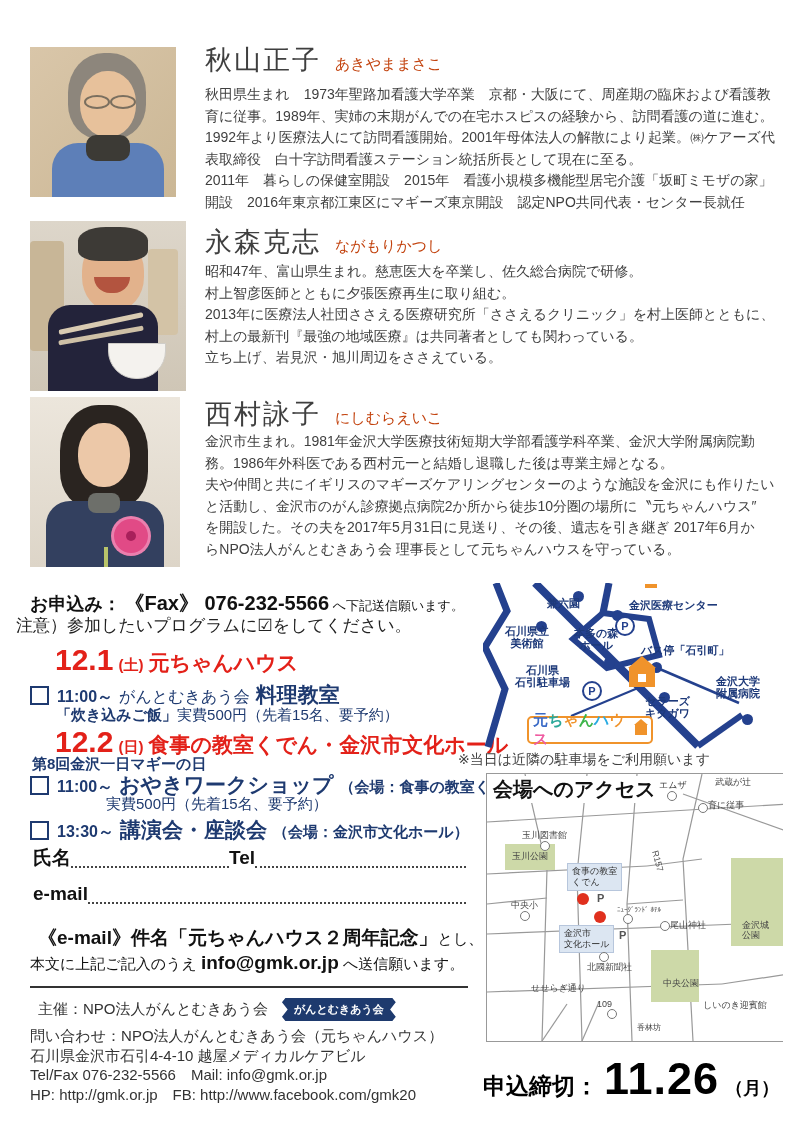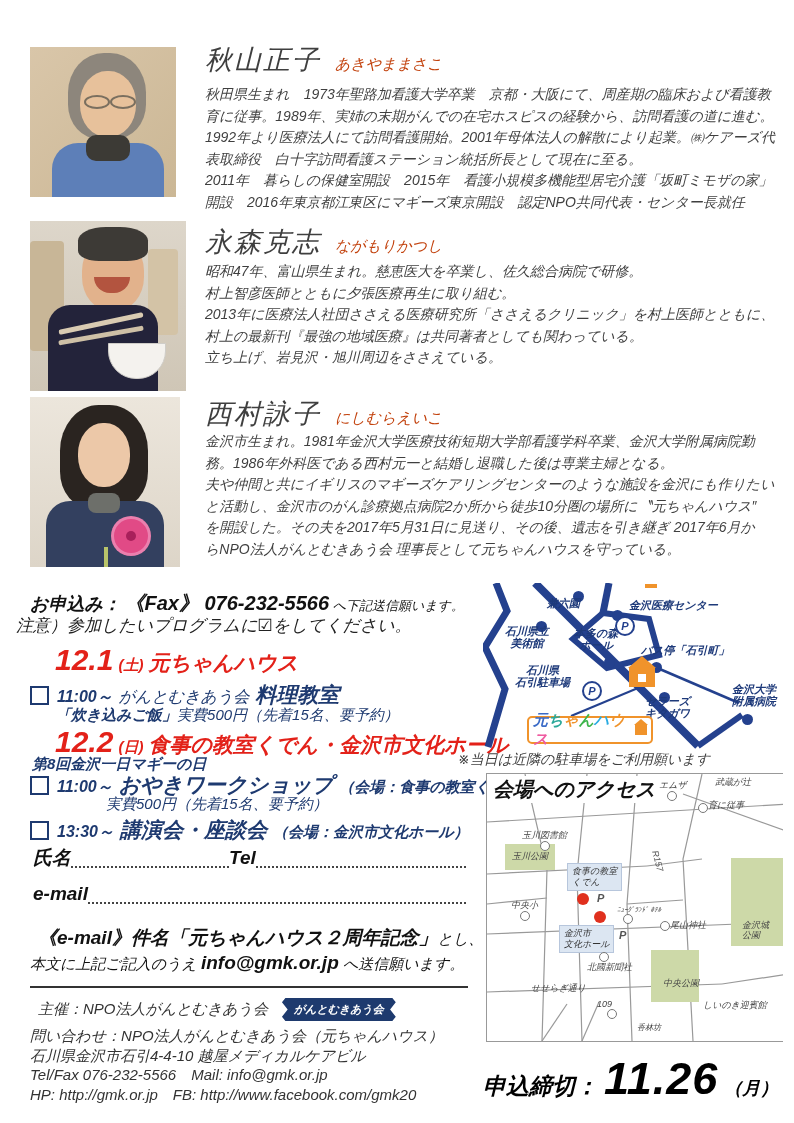--- a/index.html
+++ b/index.html
@@ -1,17 +1,17 @@
 <!DOCTYPE html>
 <html><head>
 <meta charset="utf-8">
 <style>
   html,body{margin:0;padding:0;background:#fff;}
   .page{position:relative;width:783px;height:1123px;background:#fff;overflow:hidden;
-        font-family:"Liberation Sans","DejaVu Sans",sans-serif;color:#3f3f3f;font-style:italic;}
+        font-family:"Liberation Sans","DejaVu Sans",sans-serif;color:#3f3f3f;}
   .abs{position:absolute;}
 
   
   .photo{position:absolute;overflow:hidden;background:#d8cdbb;}
   .photo div{position:absolute;}
   .p-name-row{position:absolute;display:flex;align-items:baseline;gap:14px;}
   .p-name{font-size:27px;color:#3f3f3f;letter-spacing:2px;}
   .p-kana{font-size:15px;color:#c2410c;}
   .bio{position:absolute;font-size:14px;line-height:21.5px;color:#3f3f3f;white-space:nowrap;overflow:hidden;}
 
@@ -258,21 +258,21 @@
         <div class="m1-label" style="left: 146px; top: 16px;">金沢医療センター</div>
         <div class="m1-label" style="left: 22px; top: 42px;">石川県立
 美術館</div>
         <div class="m1-label" style="left: 91px; top: 44px;">本多の森
 ホール</div>
         <div class="m1-label" style="left: 158px; top: 61px;">バス停「石引町」</div>
         <div class="m1-label" style="left: 32px; top: 81px;">石川県
 石引駐車場</div>
         <div class="m1-label" style="left: 162px; top: 112px;">セラーズ
 キタガワ</div>
-        <div class="m1-label" style="left: 233px; top: 100px; margin-left: 16px;">金沢大学
+        <div class="m1-label" style="left: 233px; top: 92px;">金沢大学
 附属病院</div>
       </div>
     <div id="map1-pmarks">
         <div class="pmark" style="left: 132px; top: 33px;">P</div>
         <div class="pmark" style="left: 99px; top: 98px;">P</div>
       </div>
     <div class="house" style="left:146px;top:84px;"></div>
     <div class="logo-box" style="left:44px;top:133px;width:114px;height:22px;">
       <span id="logo-letters"><span style="color: rgb(59, 107, 199);">元</span><span style="color: rgb(44, 168, 154);">ち</span><span style="color: rgb(240, 147, 43);">ゃ</span><span style="color: rgb(60, 180, 74);">ん</span><span style="color: rgb(41, 171, 226);">ハ</span><span style="color: rgb(240, 147, 43);">ウ</span><span style="color: rgb(239, 91, 161);">ス</span></span>
         <span class="logo-house"></span>

